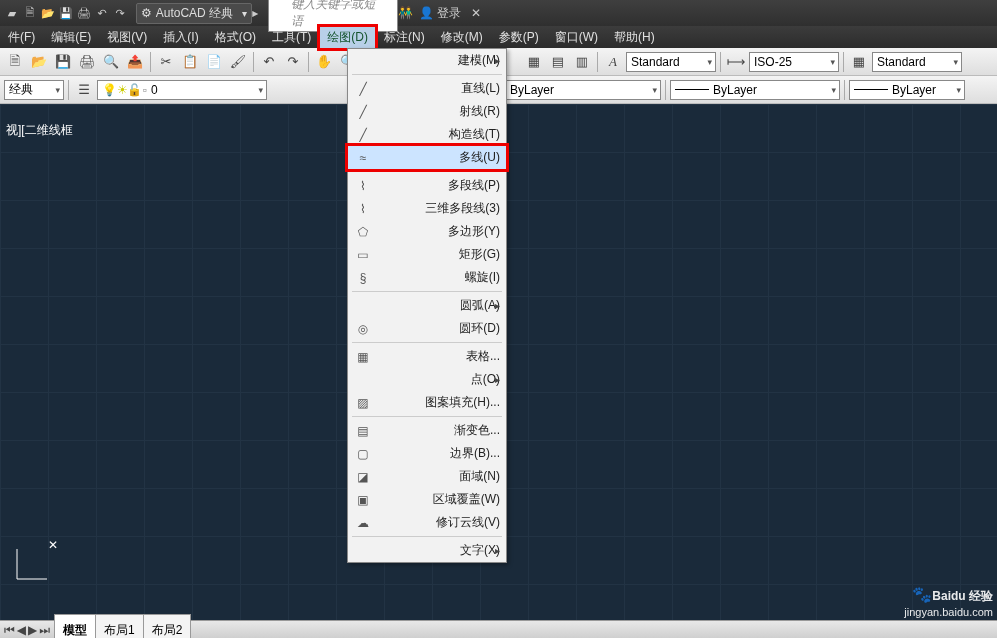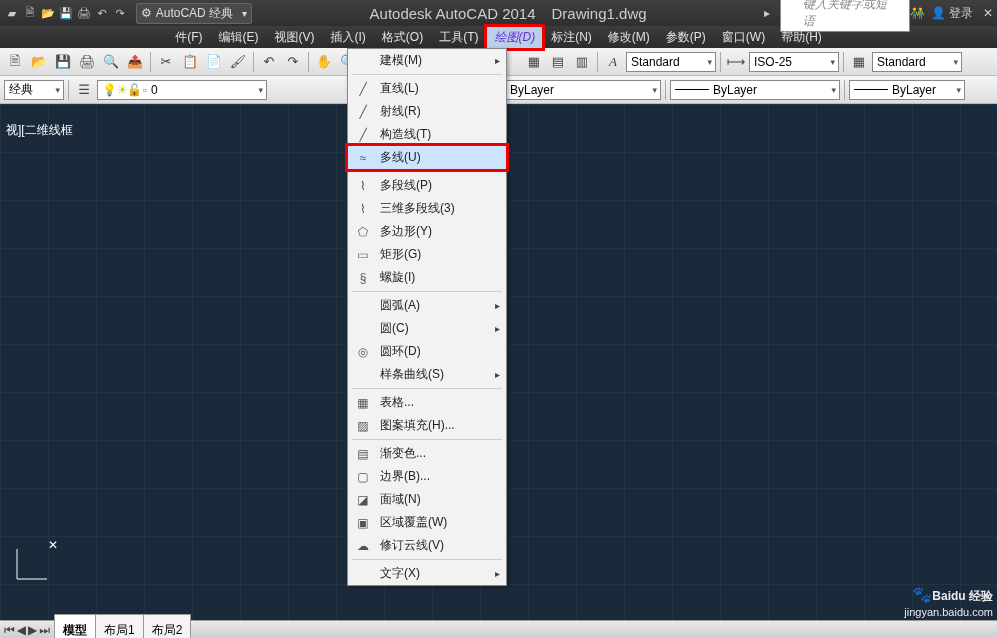--- a/index.html
+++ b/index.html
@@ -12,23 +12,23 @@
 .workspace-sel { margin-left: 8px; background: #4a4a4a; border: 1px solid #666; border-radius: 2px; padding: 1px 18px 1px 4px; color: #ddd; display: flex; align-items: center; gap: 4px; position: relative; }
 .workspace-sel::after { content: "▾"; position: absolute; right: 4px; font-size: 10px; }
 .title-center { flex: 1; display: flex; align-items: center; justify-content: center; gap: 16px; }
 .app-title { font-size: 15px; color: #ccc; font-weight: 500; }
 .doc-title { font-size: 15px; color: #ccc; }
 .search-box { background: #fff; border: 1px solid #888; padding: 1px 22px; width: 130px; color: #888; font-style: italic; margin-left: 8px; }
 .title-right { display: flex; align-items: center; gap: 6px; color: #ccc; }
 .login-btn { display: flex; align-items: center; gap: 3px; }
 
 
-.menubar { height: 22px; background: linear-gradient(#3c3c3c, #2c2c2c); display: flex; align-items: center; color: #e0e0e0; justify-content: center; }
+.menubar { height: 22px; background: linear-gradient(#3c3c3c, #2c2c2c); display: flex; align-items: center; color: #e0e0e0; }
 .menu-item { padding: 3px 8px; cursor: default; }
-.menu-item.active { background: #b8d0e8; color: #6d28d9; outline: 3px solid #e00; outline-offset: -1px; font-style: italic; }
+.menu-item.active { background: #b8d0e8; color: #14532d; outline: 3px solid #e00; outline-offset: -1px; }
 
 
 .toolbar-row { height: 28px; background: linear-gradient(#f4f4f4, #dedede); border-bottom: 1px solid #bbb; display: flex; align-items: center; padding: 0 4px; gap: 2px; }
 .tool-sep { width: 1px; height: 20px; background: #aaa; margin: 0 2px; }
 .tool-btn { width: 22px; height: 22px; display: flex; align-items: center; justify-content: center; border: 1px solid transparent; color: #444; font-size: 13px; }
 .combo { height: 20px; background: #fff; border: 1px solid #888; padding: 0 28px 0 4px; display: flex; align-items: center; min-width: 90px; position: relative; }
 .combo::after { content: "▾"; position: absolute; right: 3px; font-size: 9px; color: #555; }
 .combo.wide { min-width: 170px; }
 .combo.narrow { min-width: 60px; }
 
@@ -37,21 +37,21 @@
 .canvas-text { position: absolute; top: 18px; left: 6px; color: #fff; font-size: 12px; }
 .crosshair { position: absolute; bottom: 32px; left: 12px; color: #fff; font-size: 18px; font-family: monospace; }
 
 
 .dropdown { position: absolute; top: 48px; left: 347px; width: 160px; background: #f2f2f2; border: 1px solid #888; box-shadow: 2px 2px 4px rgba(0,0,0,0.3); z-index: 100; }
 .dd-item { display: flex; align-items: center; padding: 3px 6px; gap: 8px; position: relative; }
 .dd-item.highlight { background: #cce4ff; outline: 3px solid #e00; outline-offset: 0; }
 .dd-item.has-sub::after { content: "▸"; position: absolute; right: 6px; font-size: 10px; color: #444; }
 .dd-icon { width: 18px; height: 16px; display: flex; align-items: center; justify-content: center; color: #555; font-size: 12px; }
 .dd-sep { height: 1px; background: #ccc; margin: 2px 4px; }
-.dd-label { flex: 1; color: #222; }
+.dd-label { flex: 1; color: #222; text-align: right; }
 
 
 .bottom-tabs { position: absolute; bottom: 0; left: 0; right: 0; height: 18px; background: linear-gradient(#e8e8e8, #cfcfcf); display: flex; align-items: center; padding: 0 4px; gap: 0; font-size: 11px; border-top: 1px solid #999; }
 .tab { padding: 7px 8px; border: 1px solid #999; border-bottom: none; background: #f4f4f4; margin-right: -1px; }
 .tab.active { background: #fff; font-weight: bold; }
 .nav-arrows { display: flex; gap: 2px; margin-right: 4px; color: #444; }
 
 
 .watermark { position: absolute; bottom: 20px; right: 4px; color: #fff; opacity: 0.9; text-align: right; }
 .watermark .big { font-size: 24px; font-weight: bold; }
@@ -71,24 +71,20 @@
     <span class="qa-icon">🗎</span>
     <span class="qa-icon">📂</span>
     <span class="qa-icon">💾</span>
     <span class="qa-icon">🖨</span>
     <span class="qa-icon">↶</span>
     <span class="qa-icon">↷</span>
   </div>
   <div class="workspace-sel">
     <span>⚙</span>
     <span>AutoCAD 经典</span>
-  </div>
-  <div class="title-center">
-    <span class="app-title">Autodesk AutoCAD 2014</span>
-    <span class="doc-title">Drawing1.dwg</span>
   </div>
   <span style="color:#ccc;margin-right:2px">▸</span>
   <div class="search-box">键入关键字或短语</div>
   <div class="title-right">
     <span>👬</span>
     <div class="login-btn">
       <span>👤</span>
       <span>登录</span>
     </div>
     <span style="margin-left:4px">✕</span>
@@ -234,36 +230,32 @@
     </div>
     <div class="dd-item">
       <span class="dd-icon">§</span>
       <span class="dd-label">螺旋(I)</span>
     </div>
     <div class="dd-sep"></div>
     <div class="dd-item has-sub">
       <span class="dd-icon"></span>
       <span class="dd-label">圆弧(A)</span>
     </div>
+    <div class="dd-item">
+      <span class="dd-icon">◎</span>
+      <span class="dd-label">圆环(D)</span>
+    </div>
+    <div class="dd-sep"></div>
+    <div class="dd-item">
+      <span class="dd-icon">▦</span>
+      <span class="dd-label">表格...</span>
+    </div>
     <div class="dd-item has-sub">
       <span class="dd-icon"></span>
-      <span class="dd-label">圆(C)</span>
-    </div>
-    <div class="dd-item">
-      <span class="dd-icon">◎</span>
-      <span class="dd-label">圆环(D)</span>
-    </div>
-    <div class="dd-item has-sub">
-      <span class="dd-icon"></span>
-      <span class="dd-label">样条曲线(S)</span>
-    </div>
-    <div class="dd-sep"></div>
-    <div class="dd-item">
-      <span class="dd-icon">▦</span>
-      <span class="dd-label">表格...</span>
+      <span class="dd-label">点(O)</span>
     </div>
     <div class="dd-item">
       <span class="dd-icon">▨</span>
       <span class="dd-label">图案填充(H)...</span>
     </div>
     <div class="dd-sep"></div>
     <div class="dd-item">
       <span class="dd-icon">▤</span>
       <span class="dd-label">渐变色...</span>
     </div>

